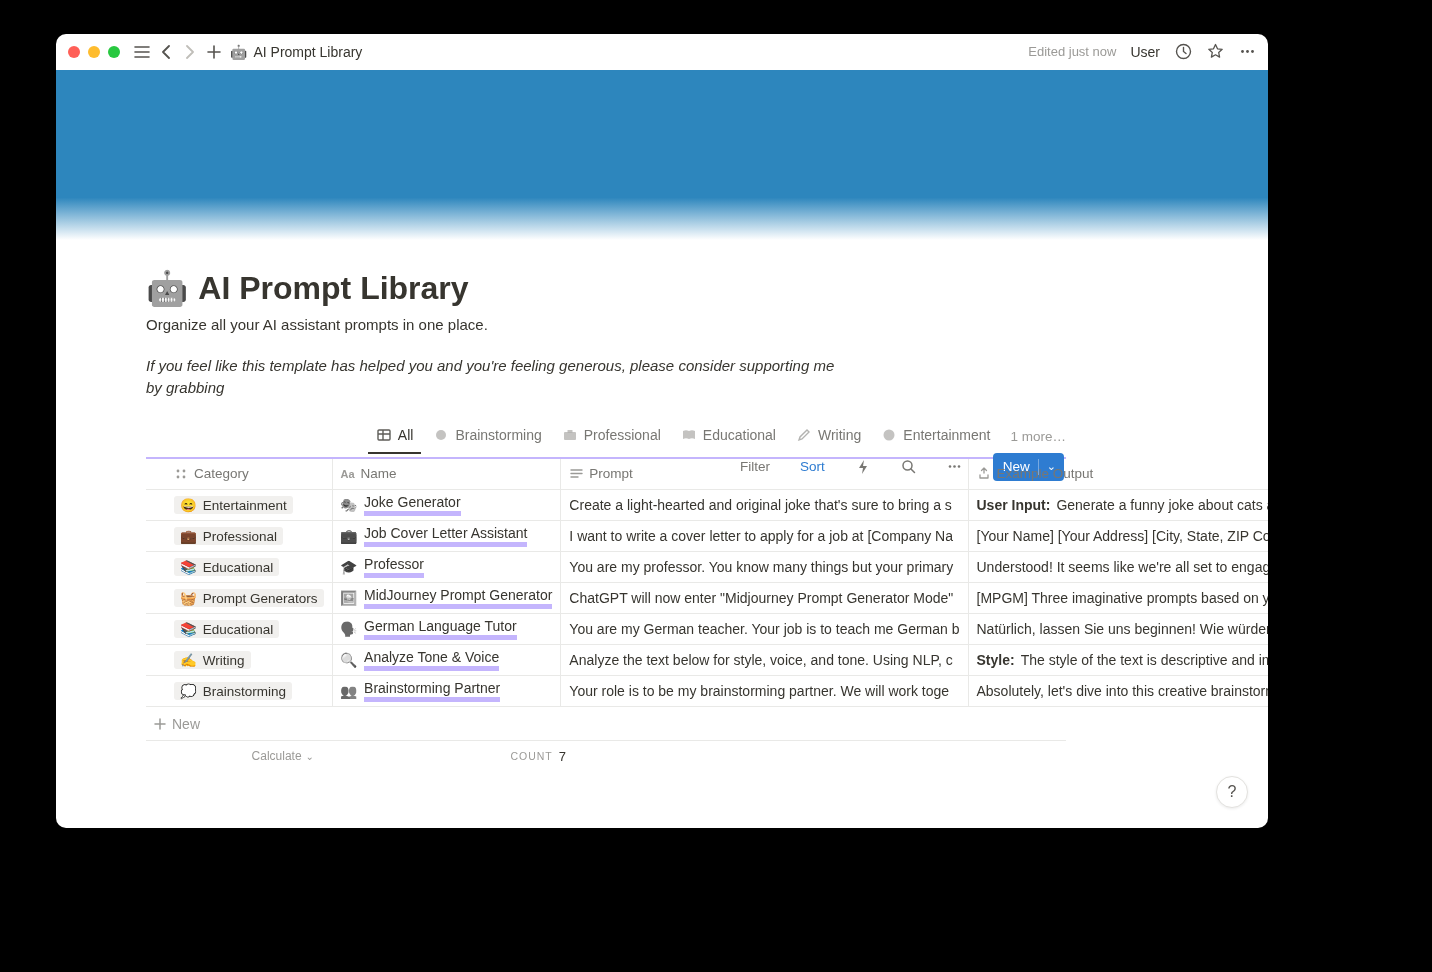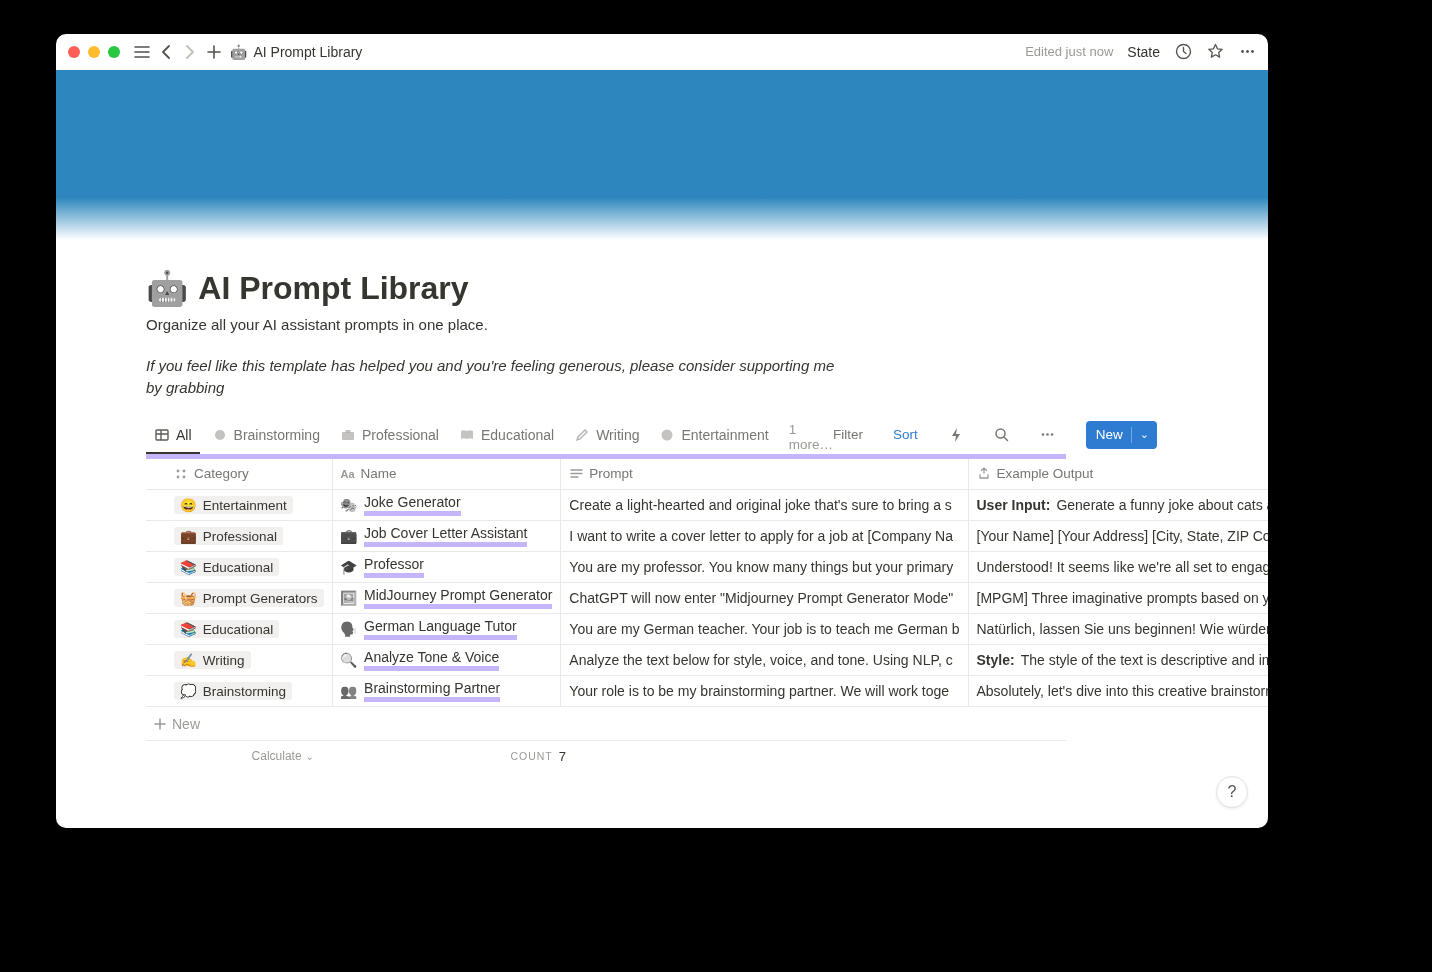--- a/index.html
+++ b/index.html
@@ -96,23 +96,24 @@
   .link-row {
     margin-top:22px; font-size:15px;
   }
   .link-row a { color:#37352f; text-decoration: underline; text-decoration-color:#b7b5b0; text-underline-offset:3px; }
 
   
   .db-wrap {
     margin-top: 22px;
   }
   .tabs-row {
-    display:flex; align-items:flex-start;
-    border-bottom:5px solid #c4b5fd;
+    display:flex; align-items:flex-end;
+    border-bottom:2px solid #c4b5fd;
     height:38px;
+    flex-direction:column;
   }
   .tabs-left { display:flex; align-items:center; gap:4px; }
   .tab {
     display:flex; align-items:center; gap:6px;
     padding: 6px 8px 10px 8px;
     color:#787773; font-size:14px; cursor:pointer;
     position:relative;
   }
   .tab.active { color:#37352f; font-weight:500;}
   .tab.active::after {
@@ -241,21 +242,21 @@
           <path d="M7 1v12M1 7h12" stroke="currentColor" stroke-width="1.6" stroke-linecap="round"></path>
         </svg>
     </div>
     <div class="tb-title">
       <span style="filter:grayscale(1);font-size:14px">🤖</span>
       <span>AI Prompt Library</span>
     </div>
     <div class="tb-spacer"></div>
     <div class="tb-right">
       <span class="tb-status">Edited just now</span>
-      <span class="tb-share">State</span>
+      <span class="tb-share">User</span>
       <span class="tb-icon">
         <svg width="17" height="17" viewBox="0 0 17 17">
             <circle cx="8.5" cy="8.5" r="7" stroke="currentColor" stroke-width="1.4" fill="none"></circle>
             <path d="M8.5 4.5v4l2.5 2" stroke="currentColor" stroke-width="1.4" fill="none" stroke-linecap="round"></path>
           </svg>
       </span>
       <span class="tb-icon">
         <svg width="17" height="17" viewBox="0 0 17 17">
             <path d="M8.5 1.5l2 4.3 4.7.5-3.5 3.2.9 4.6-4.1-2.3-4.1 2.3.9-4.6L1.8 6.3l4.7-.5z" stroke="currentColor" stroke-width="1.3" fill="none" stroke-linejoin="round"></path>
           </svg>

